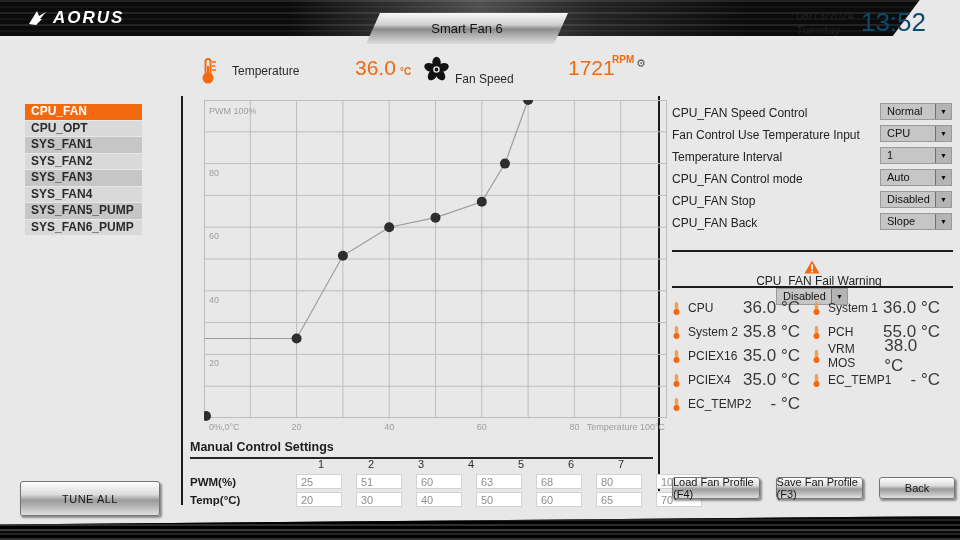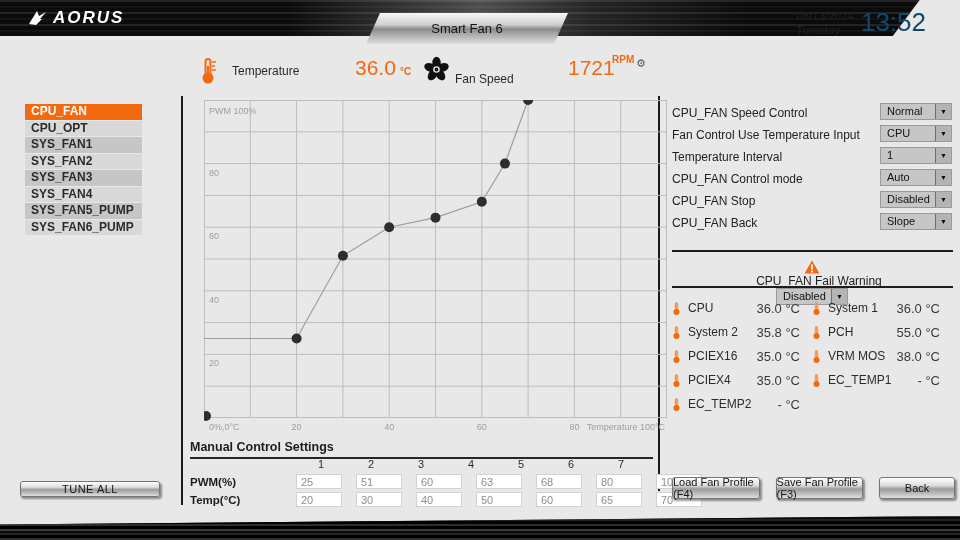--- a/index.html
+++ b/index.html
@@ -78,28 +78,28 @@
   .dropdown .arrow { width:16px; border-left:1px solid #6f6f6f; background:#b4b4b4;
     display:flex; align-items:center; justify-content:center; font-size:7px; color:#0c0c0c; }
 
   .fail-row { position:absolute; left:672px; top:260px; width:280px; display:flex; align-items:center;flex-direction:column; }
   .fail-row .lbl { font-size:12px; color:#222; margin-left:14px; flex:1; }
 
   
   .temps { position:absolute; left:672px; top:296px; width:280px; display:flex; flex-wrap:wrap; }
   .temp-item { width:50%; height:24px; display:flex; align-items:center; }
   .temp-item .lbl { font-size:12px; color:#2b2b2b; margin-left:7px; }
-  .temp-item .val { margin-left:auto; padding-right:12px; font-size:13px; color:#3a3a3a; }
+  .temp-item .val { margin-left:auto; padding-right:12px; font-size:17px; color:#3a3a3a; }
 
   
   .metal-btn { background:linear-gradient(180deg,#ffffff 0%,#dcdcdc 38%,#9b9b9b 55%,#b3b3b3 72%,#e0e0e0 100%);
     border:1px solid #757575; border-radius:3px;
     box-shadow:inset 0 1px 0 rgba(255,255,255,.9), 1.5px 2px 2px rgba(0,0,0,.4);
     font-size:11px; color:#161616; display:flex; align-items:center; justify-content:center; cursor:pointer; }
-  .tune-all { position:absolute; left:20px; top:481px; width:140px; height:16px; letter-spacing:.5px; }
+  .tune-all { position:absolute; left:20px; top:481px; width:140px; height:35px; letter-spacing:.5px; }
   .profile-btns { position:absolute; left:672px; top:477px; width:283px; display:flex; gap:16px; }
   .profile-btns .metal-btn { height:22px; }
   .btn-load { width:96px; } .btn-save { width:96px; } .btn-back { width:83px; }
 
   .icon { display:inline-flex; }
 </style>
 </head>
 <body>
 
 <div class="header-band"></div>

